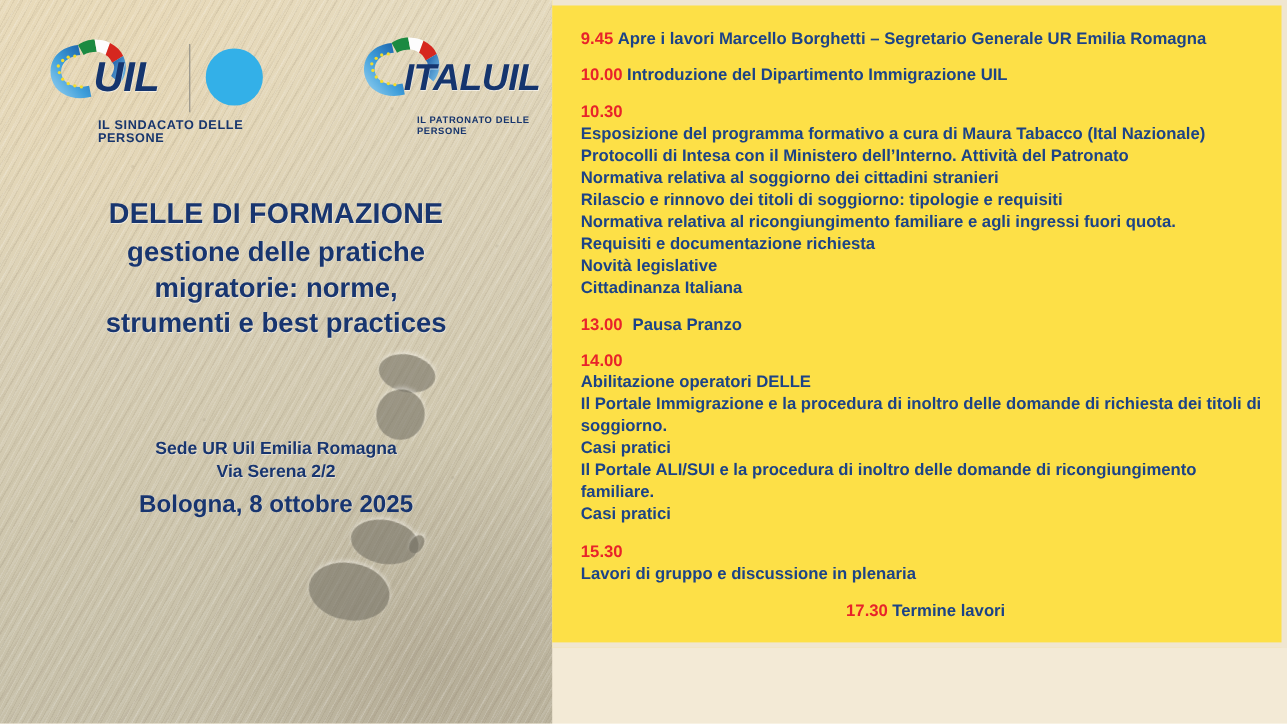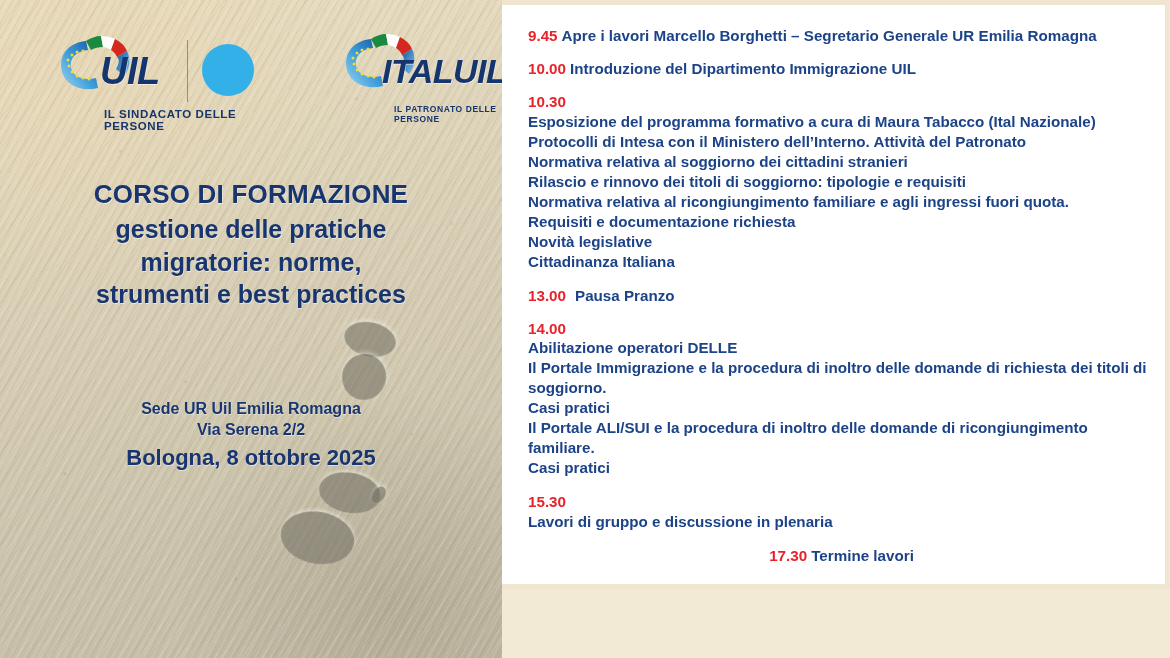--- a/index.html
+++ b/index.html
@@ -74,21 +74,21 @@
     position: absolute;
     background: rgba(116,112,100,0.58);
     border-radius: 50%;
     box-shadow: 0 -2px 4px rgba(255,255,255,0.45);
     filter: blur(0.6px);
   }
 
   
   .logo-row {
     position: absolute;
-    left: 16px; top: 14px;
+    left: 1px; top: 14px;
     width: 462px;
     height: 100px;
     padding-left: 36px;
   }
   .uil-block { position: absolute; left: 40px; top: 12px; }
   .italuil-block { position: absolute; left: 325px; top: 12px; }
 
   .ribbon-wrap {
     position: relative;
     display: inline-block;
@@ -162,21 +162,21 @@
     font-weight: bold;
     line-height: 1.5;
   }
 
   
   .right-panel {
     position: absolute;
     left: 502px; top: 0;
     width: 668px;
     height: 589px;
-    background: #ffffff;
+    background: #fde047;
     border-top: 5px solid #f0e6d0;
     border-right: 5px solid #f0e6d0;
     border-bottom: 5px solid #f0e6d0;
     box-sizing: border-box;
   }
   .agenda {
     position: absolute;
     left: 26px;
     top: 21px;
     right: 10px;
@@ -298,21 +298,21 @@
             </g>
           </svg>
         </div>
         <span class="logo-word" style="left:41px; top:26px; font-size:34px;">ITALUIL</span>
         <span class="logo-tagline" style="left:53px; top:78px; font-size:8.5px;">IL PATRONATO DELLE PERSONE</span>
       </div>
 
     </div>
 
     <div class="title-block">
-      <div class="title-line-1">CORSO DI FORMAZIONE</div>
+      <div class="title-line-1">DELLE DI FORMAZIONE</div>
       <div class="title-rest">
         <div>gestione delle pratiche</div>
         <div>migratorie: norme,</div>
         <div>strumenti e best practices</div>
       </div>
     </div>
 
     <div class="venue-block">
       <div class="venue-1">Sede UR Uil Emilia Romagna</div>
       <div class="venue-2">Via Serena 2/2</div>

